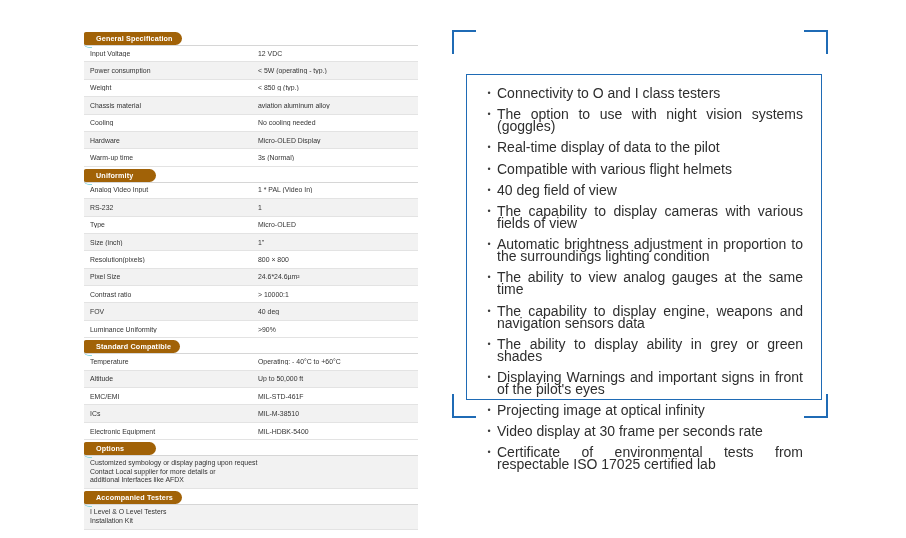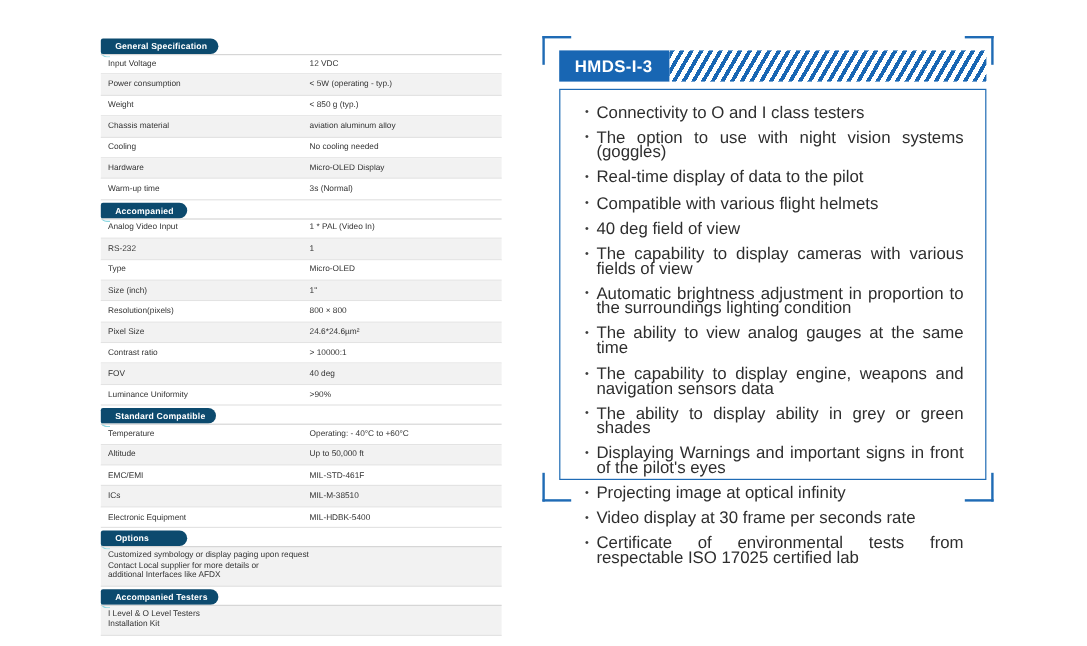--- a/index.html
+++ b/index.html
@@ -27,21 +27,21 @@
     position: relative;
     height: 13px;
     margin-top: 2px;
     margin-bottom: 0px;
   }
   .section-tab .tab-shape {
     position: absolute;
     left: 0;
     top: 0;
     height: 13px;
-    background: #0c4a6e;
+    background: #a16207;
     border-radius: 2px 7px 7px 2px;
     padding: 0 9px 0 12px;
     display: flex;
     align-items: center;
     box-sizing: border-box;
     min-width: 72px;
   }
   .section-tab .tab-label {
     color: #ffffff;
     font-size: 7.2px;
@@ -239,21 +239,21 @@
         <div class="spec-val">Micro-OLED Display</div>
       </div>
       <div class="spec-row plain">
         <div class="spec-key">Warm-up time</div>
         <div class="spec-val">3s (Normal)</div>
       </div>
     </div>
     <div class="section-tab">
       <div class="tab-hook"></div>
       <div class="tab-shape">
-        <span class="tab-label">Accompanied</span>
+        <span class="tab-label">Uniformity</span>
       </div>
       <div class="tab-underline"></div>
     </div>
     <div class="spec-rows">
       <div class="spec-row plain">
         <div class="spec-key">Analog Video Input</div>
         <div class="spec-val">1 * PAL (Video In)</div>
       </div>
       <div class="spec-row alt">
         <div class="spec-key">RS-232</div>
@@ -344,26 +344,20 @@
     </div>
   </div>
 
 <div id="feature-panel">
 
   <div class="corner tl"></div>
   <div class="corner tr"></div>
   <div class="corner bl"></div>
   <div class="corner br"></div>
 
-  <div id="title-strip">
-    <div id="title-badge">
-      <span class="title-text">HMDS-I-3</span>
-    </div>
-    <div id="title-hatch"></div>
-  </div>
 
   <div id="feature-box">
       <div class="feature-item">
         <span class="bullet">•</span>
         <span class="feature-text">Connectivity to O and I class testers</span>
       </div>
       <div class="feature-item">
         <span class="bullet">•</span>
         <span class="feature-text">The option to use with night vision systems (goggles)</span>
       </div>

